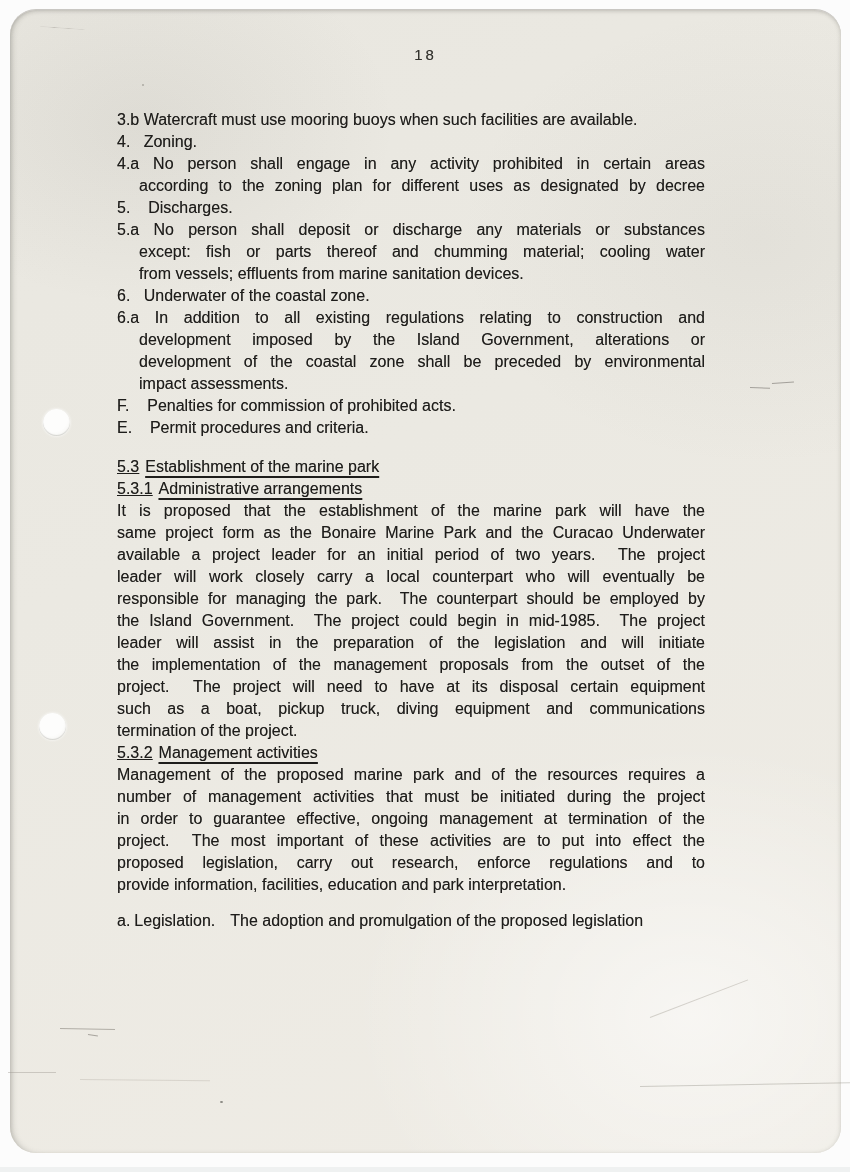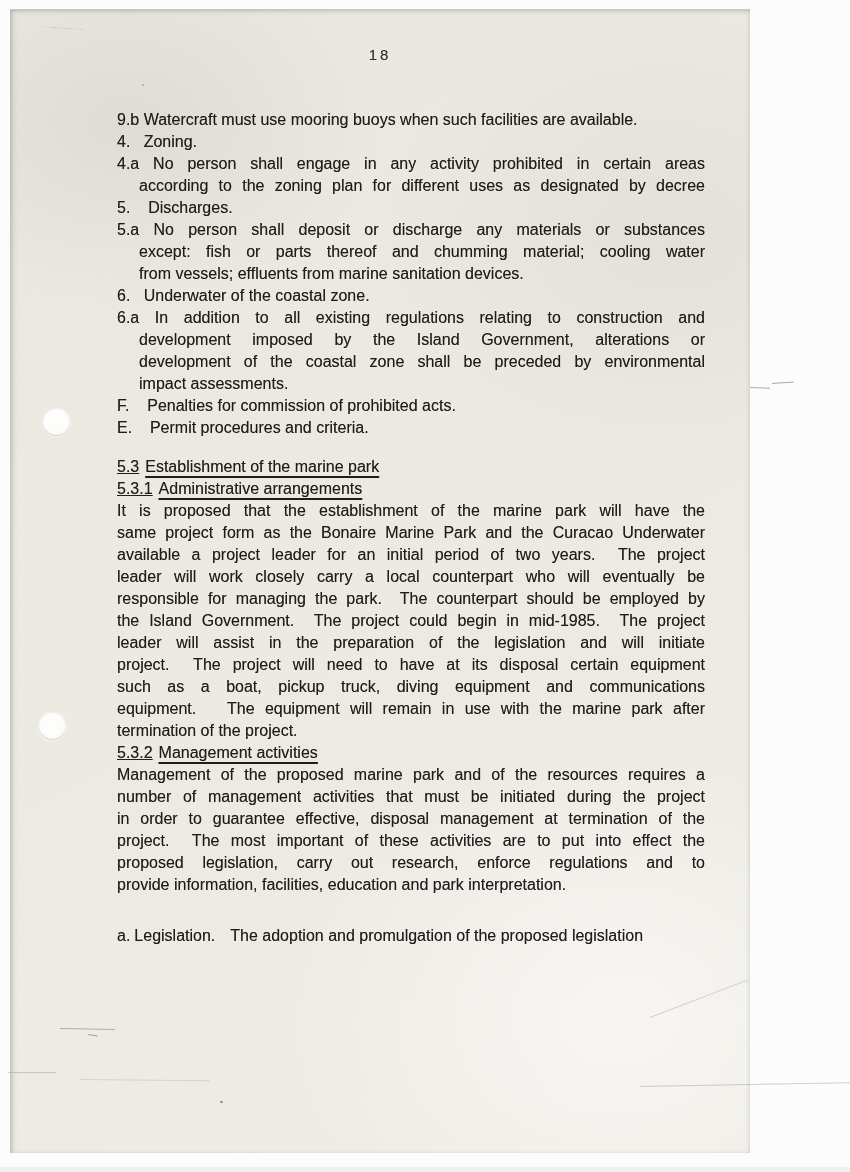--- a/index.html
+++ b/index.html
@@ -8,32 +8,33 @@
   }
   html,body{margin:0;padding:0;background:#ffffff;}
   .scan{
     position:relative;
     width:850px;height:1172px;
     background:#fcfcfc;
     overflow:hidden;
     font-family:"Liberation Sans","DejaVu Sans",sans-serif;
   }
   .paper{
-    position:absolute;left:10px;top:9px;width:740px;height:1143px;
+    position:absolute;left:10px;top:9px;width:831px;height:1143px;
     background:
       radial-gradient(ellipse 420px 300px at 16% 10%, rgba(118,115,106,0.10), transparent 60%),
       radial-gradient(ellipse 500px 380px at 90% 20%, rgba(120,117,108,0.07), transparent 60%),
       radial-gradient(ellipse 520px 420px at 82% 88%, rgba(255,255,255,0.55), transparent 65%),
       linear-gradient(155deg,#e9e7e0 0%,#ebe9e2 40%,#efece5 100%);
     background-color:var(--paper);
     border-top:1px solid #c9c7c3;
     box-shadow:
       inset 4px 0 6px -3px rgba(80,78,72,0.38),
       inset -3px 0 5px -3px rgba(90,88,82,0.20),
       inset 0 3px 4px -2px rgba(110,108,102,0.25);
+    border-radius: 26px;
   }
   .page-number{
     position:absolute;top:36px;left:0;width:100%;
     text-align:center;
     font-size:15px;letter-spacing:3px;
     color:#34332f;
     text-shadow:0 0 0.4px rgba(52,51,47,0.5);
   }
   .content{
     position:absolute;left:107px;top:99px;width:588px;
@@ -46,21 +47,21 @@
   .lbl,.gap{white-space:pre;}
   .reg-item .cont{padding-left:22px;}
   .heading{margin:0;}
   .heading-53{margin-top:17px;}
   .heading .num{margin-right:6px;text-decoration:underline;}
   .u{
     text-decoration:underline;
     text-decoration-thickness:1.7px;
     text-underline-offset:3.5px;
   }
-  .closing{margin-top:29px;white-space:nowrap;}
+  .closing{margin-top:14px;white-space:nowrap;}
   .closing .term{margin-left:4px;}
   .closing .ctext{margin-left:15px;}
   .hole{
     position:absolute;width:27px;height:27px;border-radius:50%;
     background:radial-gradient(circle at 42% 36%, #fdfdfc 55%, #f2f1ed 100%);
     box-shadow:0 0 3px rgba(255,255,255,0.95), inset 0 -1px 1px rgba(120,118,110,0.28);
   }
   .hole-top{left:43px;top:409px;}
   .hole-bottom{left:39px;top:713px;}
   .mark{position:absolute;border-top:1px solid rgba(120,116,108,0.45);height:0;transform-origin:left center;}
@@ -81,21 +82,21 @@
 <body>
 
 <div class="scan">
   <div class="paper">
     <div class="page-number">18</div>
 
     <div class="content">
 
       <div>
           <div class="reg-item">
-            <div class="line first last"><span class="lbl">9.b</span><span class="gap">&nbsp;</span><span class="txt">Watercraft must use mooring buoys when such facilities are available.</span></div>
+            <div class="line first last"><span class="lbl">3.b</span><span class="gap">&nbsp;</span><span class="txt">Watercraft must use mooring buoys when such facilities are available.</span></div>
           </div>
           <div class="reg-item">
             <div class="line first last"><span class="lbl">4.</span><span class="gap">&nbsp;&nbsp;&nbsp;</span><span class="txt">Zoning.</span></div>
           </div>
           <div class="reg-item">
             <div class="line first"><span class="lbl">4.a</span><span class="gap">&nbsp;</span><span class="txt">No person shall engage in any activity prohibited in certain areas</span></div>
             <div class="line cont">according to the zoning plan for different uses as designated by decree</div>
           </div>
           <div class="reg-item">
             <div class="line first last"><span class="lbl">5.</span><span class="gap">&nbsp;&nbsp;&nbsp;&nbsp;</span><span class="txt">Discharges.</span></div>
@@ -131,34 +132,34 @@
       </div>
 
       <div class="para">
           <div class="line">It is proposed that the establishment of the marine park will have the</div>
           <div class="line">same project form as the Bonaire Marine Park and the Curacao Underwater</div>
           <div class="line">available a project leader for an initial period of two years.&nbsp; The project</div>
           <div class="line">leader will work closely carry a local counterpart who will eventually be</div>
           <div class="line">responsible for managing the park.&nbsp; The counterpart should be employed by</div>
           <div class="line">the Island Government.&nbsp; The project could begin in mid-1985.&nbsp; The project</div>
           <div class="line">leader will assist in the preparation of the legislation and will initiate</div>
+          <div class="line">the implementation of the management proposals from the outset of the</div>
           <div class="line">project.&nbsp; The project will need to have at its disposal certain equipment</div>
           <div class="line">such as a boat, pickup truck, diving equipment and communications</div>
-          <div class="line">equipment.&nbsp;&nbsp; The equipment will remain in use with the marine park after</div>
           <div class="line last">termination of the project.</div>
         </div>
 
       <div class="heading">
         <span class="num">5.3.2</span><span class="u">Management activities</span>
       </div>
 
       <div class="para">
           <div class="line">Management of the proposed marine park and of the resources requires a</div>
           <div class="line">number of management activities that must be initiated during the project</div>
-          <div class="line">in order to guarantee effective, disposal management at termination of the</div>
+          <div class="line">in order to guarantee effective, ongoing management at termination of the</div>
           <div class="line">project.&nbsp; The most important of these activities are to put into effect the</div>
           <div class="line">proposed legislation, carry out research, enforce regulations and to</div>
           <div class="line last">provide information, facilities, education and park interpretation.</div>
         </div>
 
       <div class="closing">
         <span>a.</span><span class="term">Legislation.</span><span class="ctext">The adoption and promulgation of the proposed legislation</span>
       </div>
 
     </div>

